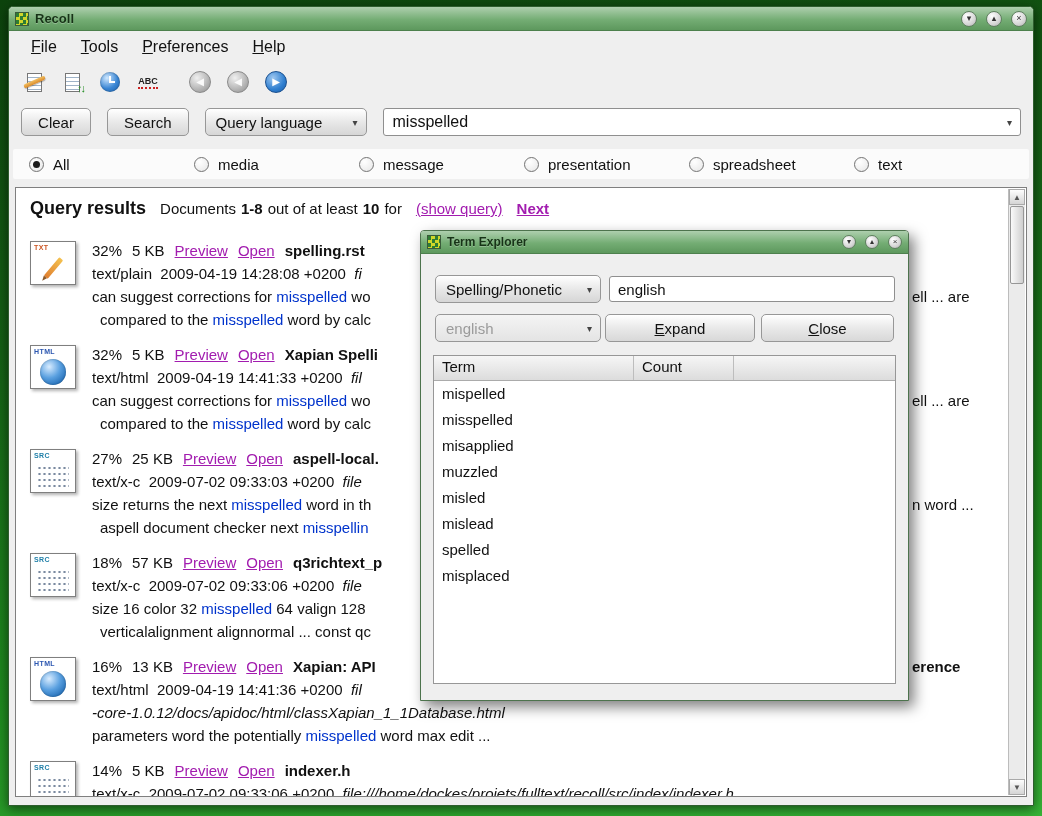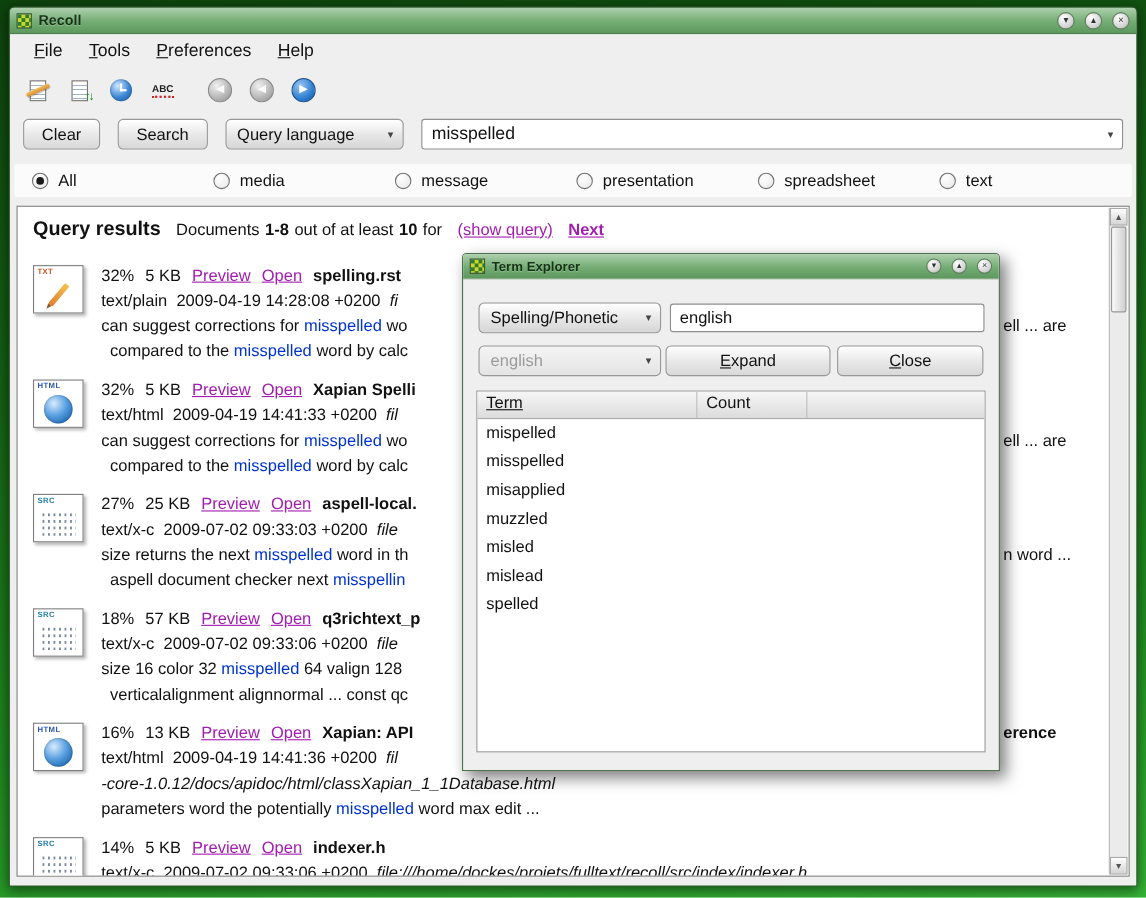--- a/index.html
+++ b/index.html
@@ -144,21 +144,21 @@
   .de-input { position:absolute; left:188px; top:14px; width:286px; height:26px; background:#fff;
     border:1px solid #8f8f8f; border-radius:3px; font-size:15px; display:flex; align-items:center; padding:0 8px; }
   .de-lang { position:absolute; left:14px; top:52px; width:166px; }
   .de-expand { position:absolute; left:184px; top:52px; width:150px; }
   .de-close { position:absolute; left:340px; top:52px; width:133px; }
   .term-table { position:absolute; left:12px; top:93px; right:12px; bottom:16px;
     border:1px solid #979797; background:#fff; overflow:hidden; }
   .tt-header { height:25px; display:flex; font-size:15px;
     background:linear-gradient(#f6f6f6,#dcdcdc); border-bottom:1px solid #ababab; }
   .tt-h { padding:2px 8px; border-right:1px solid #bdbdbd; }
-  .tt-h.term { width:200px;text-decoration:underline; }
+  .tt-h.term { width:200px; }
   .tt-h.count { width:100px; }
   .tt-h.rest { flex:1; border-right:none; color:#8a8a8a; font-size:11px; text-align:left; padding-left:2px; }
   .tt-row { height:26px; line-height:26px; font-size:15px; padding:0 8px; }
   u { text-decoration:underline; }
 </style>
 </head>
 <body>
 
 <div class="desktop">
 
@@ -380,18 +380,19 @@
           <div class="tt-h rest"></div>
         </div>
         <div id="term-rows">
             <div class="tt-row"><span class="tt-cell-term">mispelled</span></div>
             <div class="tt-row"><span class="tt-cell-term">misspelled</span></div>
             <div class="tt-row"><span class="tt-cell-term">misapplied</span></div>
             <div class="tt-row"><span class="tt-cell-term">muzzled</span></div>
             <div class="tt-row"><span class="tt-cell-term">misled</span></div>
             <div class="tt-row"><span class="tt-cell-term">mislead</span></div>
             <div class="tt-row"><span class="tt-cell-term">spelled</span></div>
+            <div class="tt-row"><span class="tt-cell-term">misplaced</span></div>
           </div>
       </div>
     </div>
   </div>
 
 </div>
 
 </body></html>

